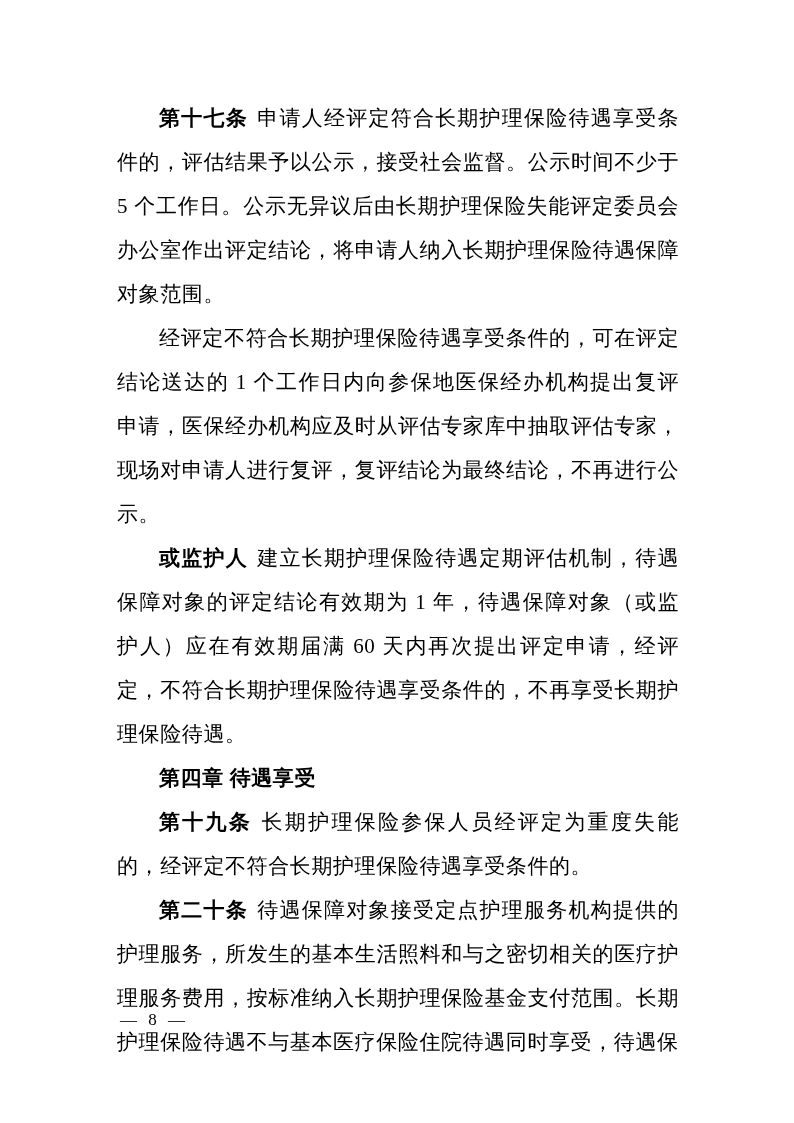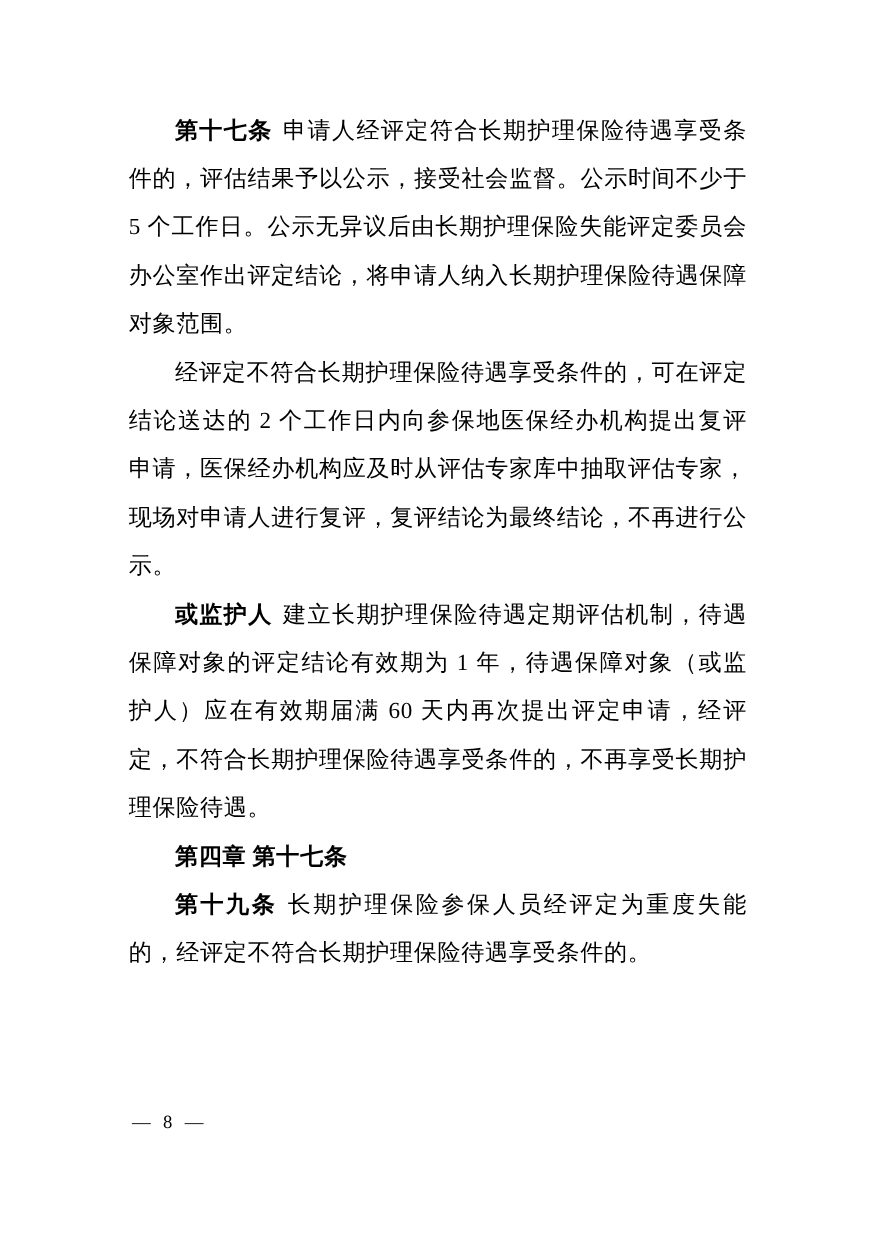--- a/index.html
+++ b/index.html
@@ -54,25 +54,26 @@
   }
 </style>
 </head>
 <body>
 
 <div class="page">
   <div class="content">
 
     <p class="para"><span class="article-label">第十七条</span><span>申请人经评定符合长期护理保险待遇享受条件的，评估结果予以公示，接受社会监督。公示时间不少于 5 个工作日。公示无异议后由长期护理保险失能评定委员会办公室作出评定结论，将申请人纳入长期护理保险待遇保障对象范围。</span></p>
 
-    <p class="para"><span>经评定不符合长期护理保险待遇享受条件的，可在评定结论送达的 2 个工作日内向参保地医保经办机构提出复评申请，医保经办机构应及时从评估专家库中抽取评估专家，现场对申请人进行复评，复评结论为最终结论，不再进行公示。</span></p>
+    <p class="para"><span>经评定不符合长期护理保险待遇享受条件的，可在评定结论送达的 1 个工作日内向参保地医保经办机构提出复评申请，医保经办机构应及时从评估专家库中抽取评估专家，现场对申请人进行复评，复评结论为最终结论，不再进行公示。</span></p>
 
     <p class="para"><span class="article-label">或监护人</span><span>建立长期护理保险待遇定期评估机制，待遇保障对象的评定结论有效期为 1 年，待遇保障对象（或监护人）应在有效期届满 60 天内再次提出评定申请，经评定，不符合长期护理保险待遇享受条件的，不再享受长期护理保险待遇。</span></p>
 
-    <p class="chapter-heading">第四章 第十七条</p>
+    <p class="chapter-heading">第四章 待遇享受</p>
 
     <p class="para"><span class="article-label">第十九条</span><span>长期护理保险参保人员经评定为重度失能的，经评定不符合长期护理保险待遇享受条件的。</span></p>
 
+    <p class="para"><span class="article-label">第二十条</span><span>待遇保障对象接受定点护理服务机构提供的护理服务，所发生的基本生活照料和与之密切相关的医疗护理服务费用，按标准纳入长期护理保险基金支付范围。长期护理保险待遇不与基本医疗保险住院待遇同时享受，待遇保</span></p>
 
   </div>
 
   <div class="page-number">— 8 —</div>
 </div>
 
 </body></html>

